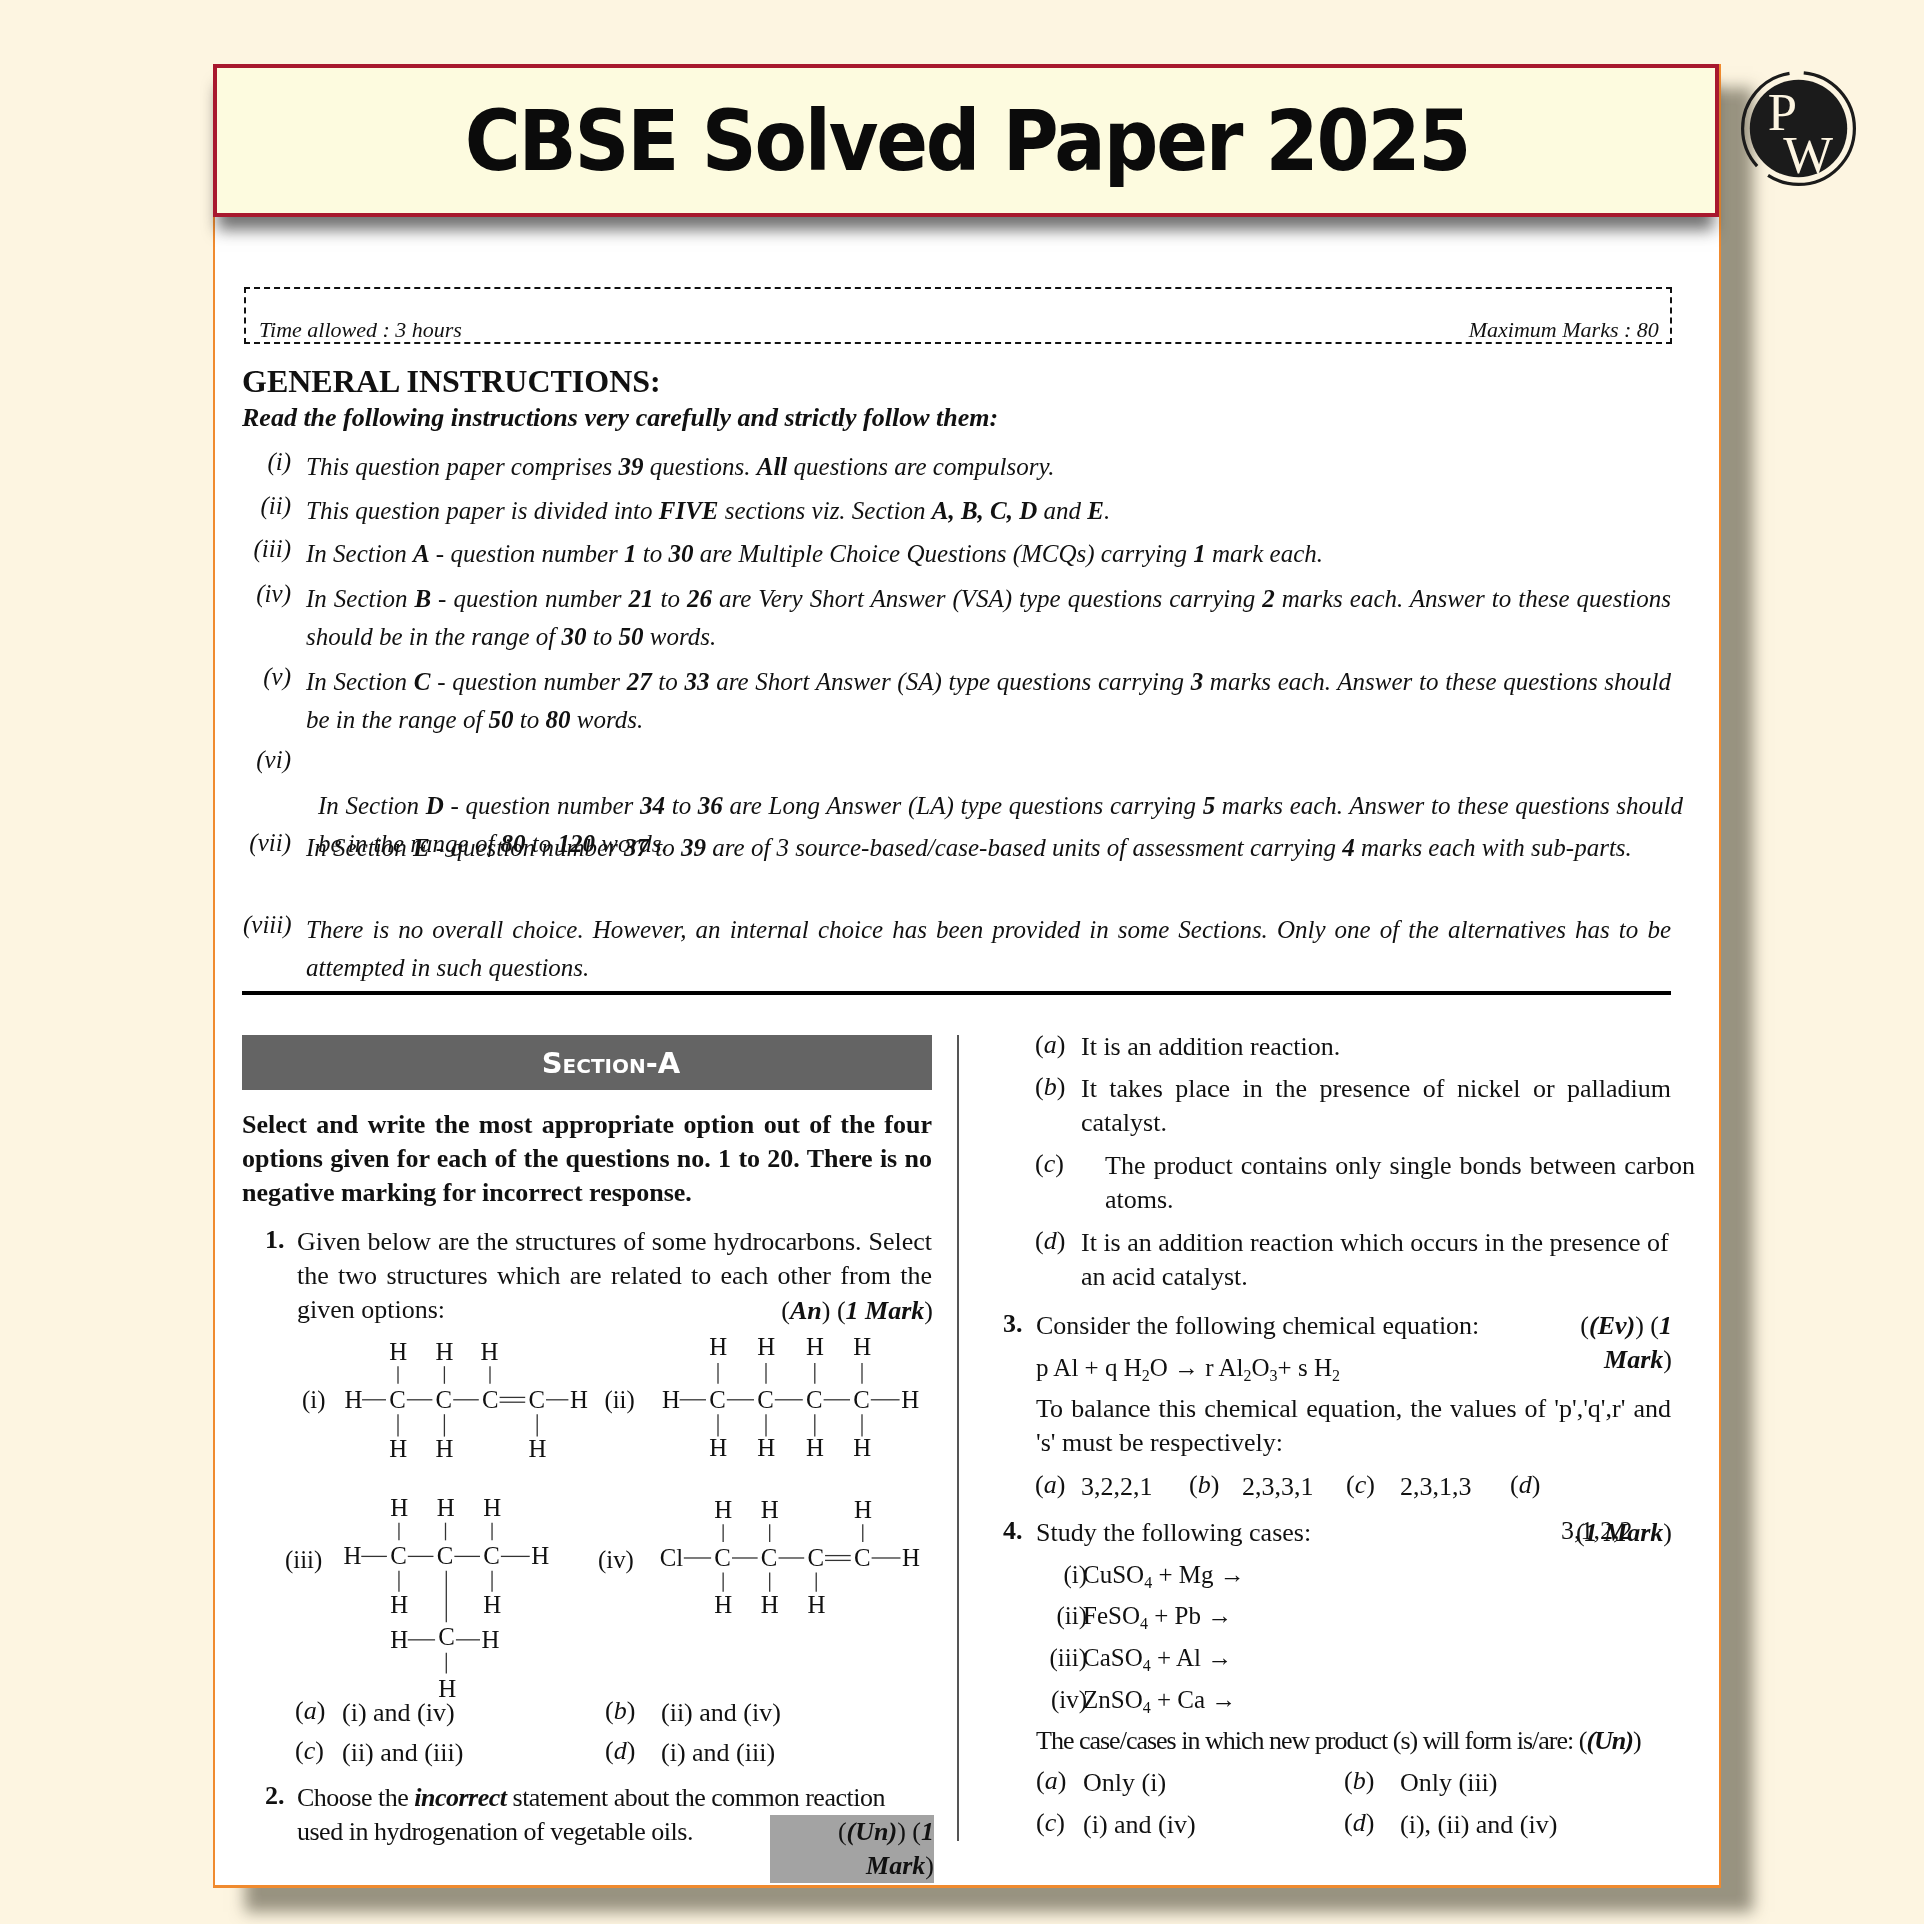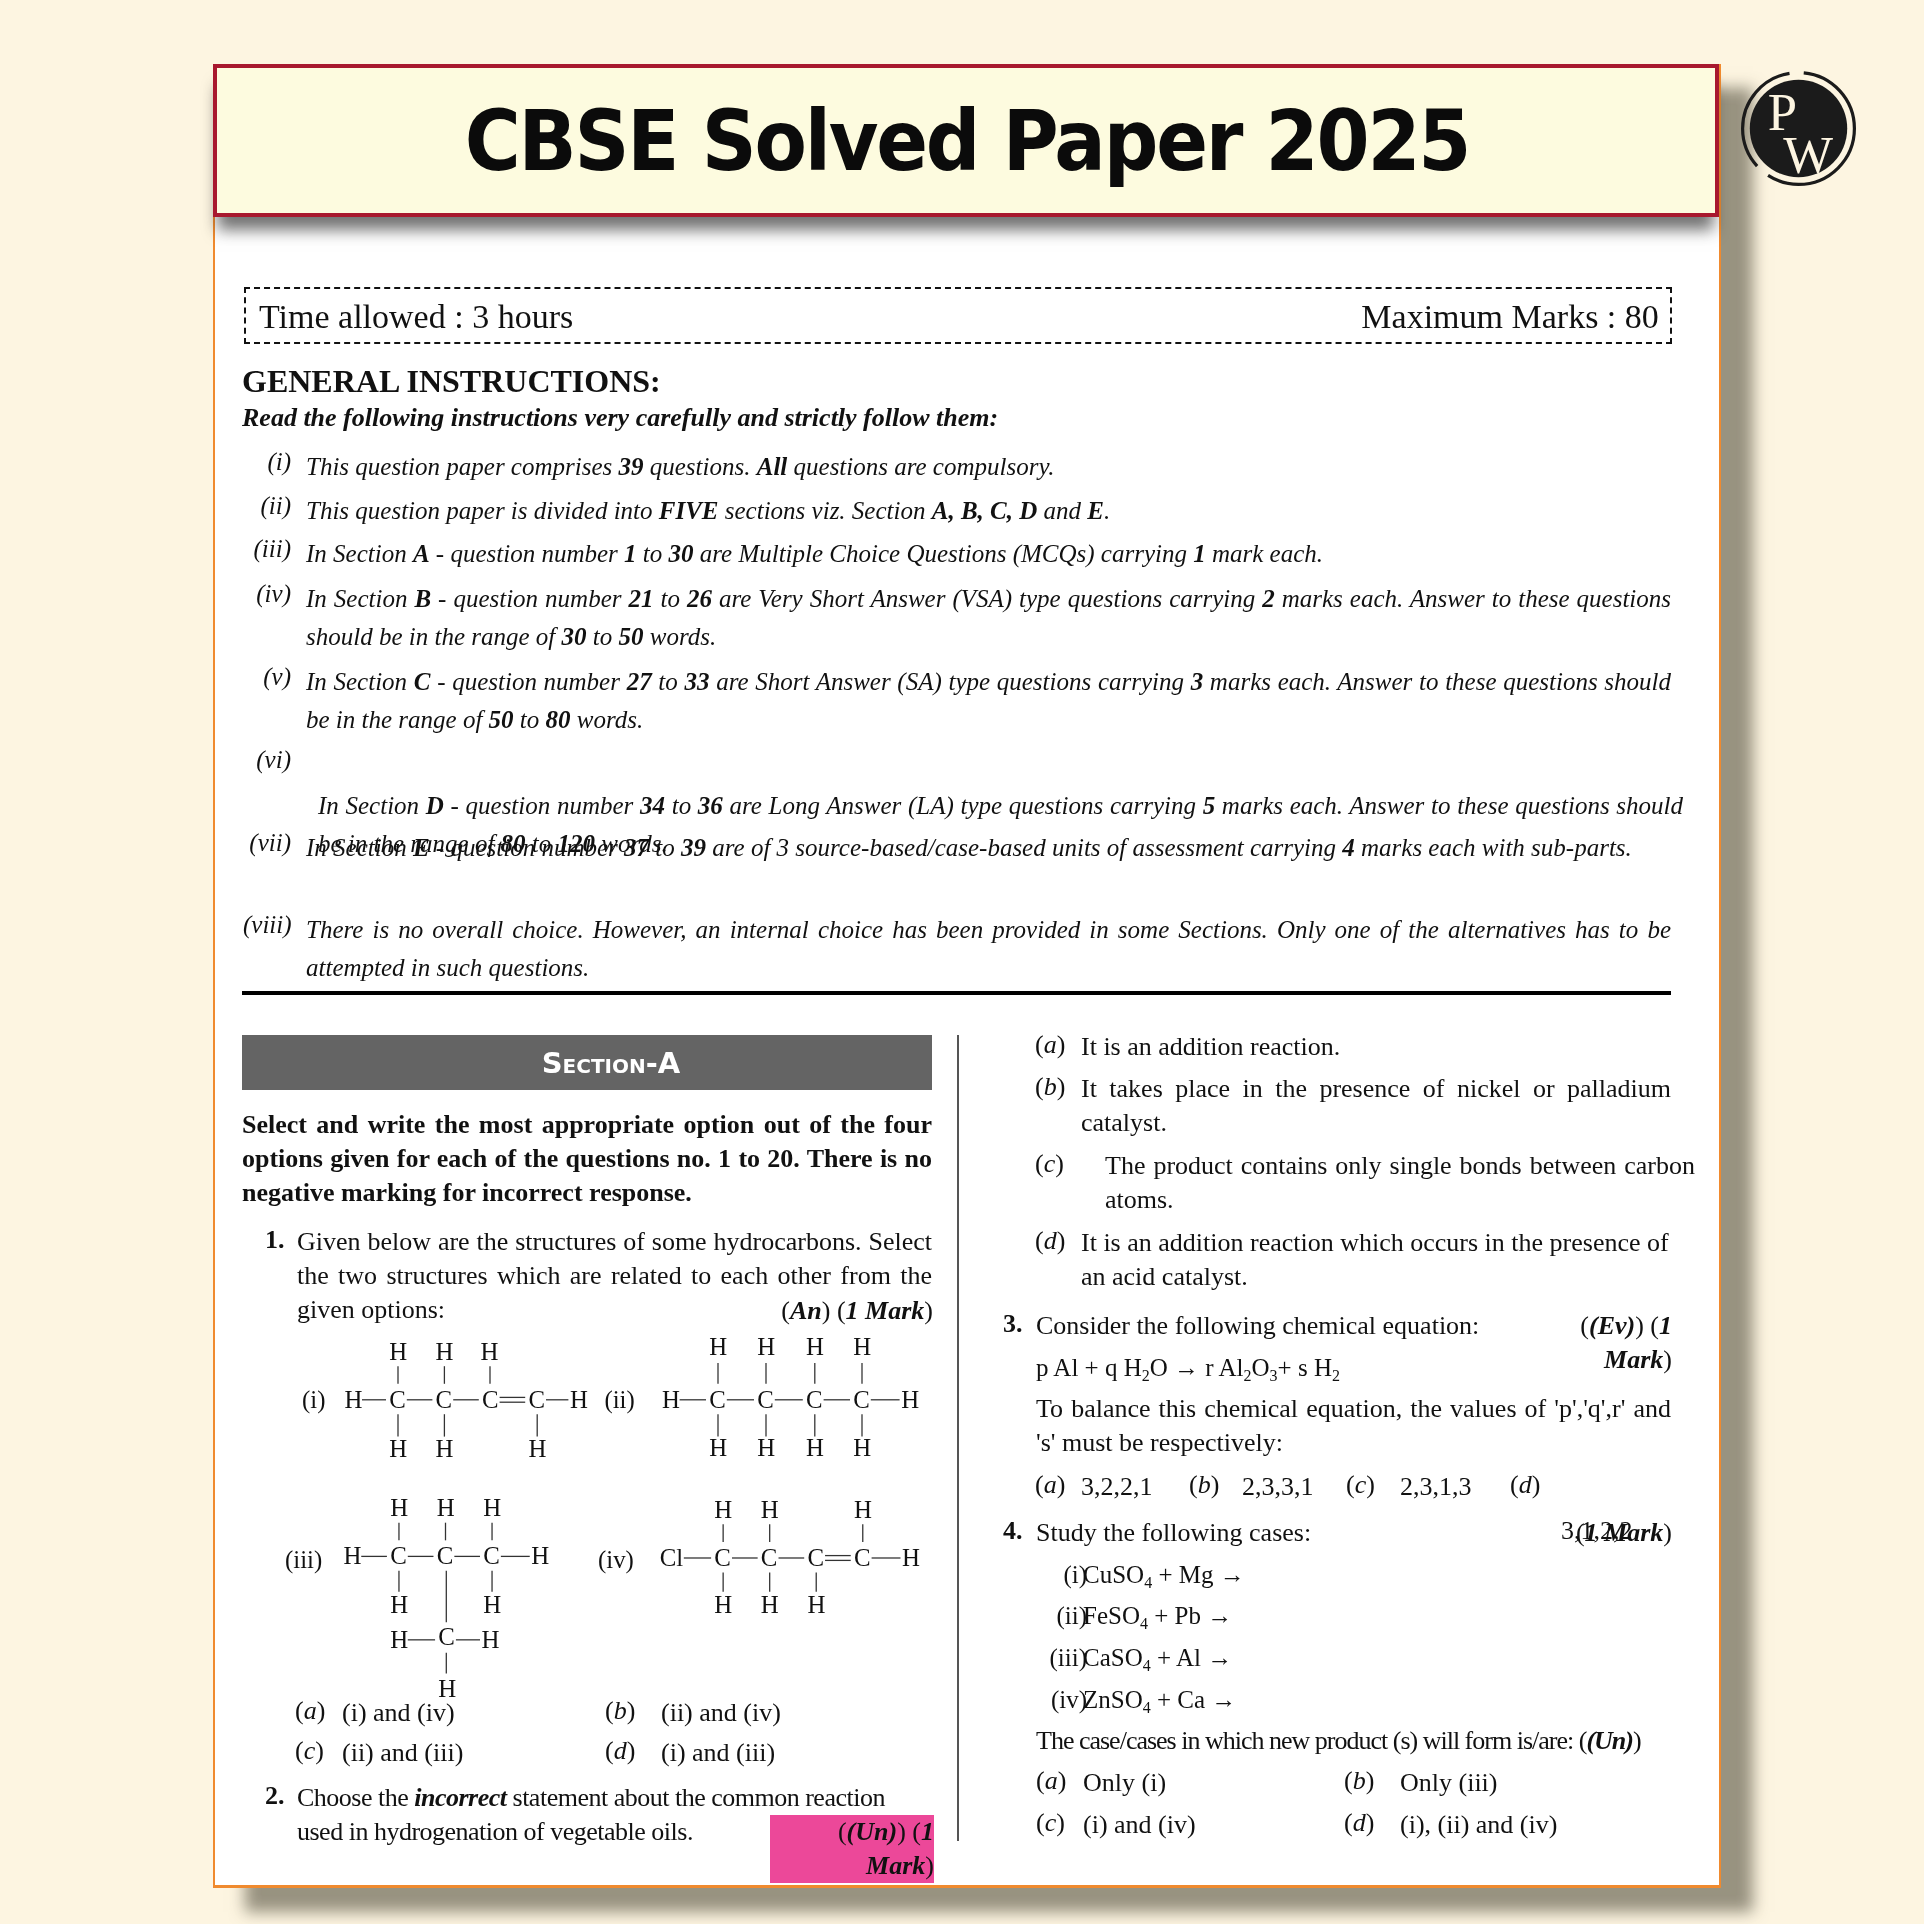--- a/index.html
+++ b/index.html
@@ -10,21 +10,21 @@
   #page { left:213px; top:64px; width:1504px; height:1821px; background:#fff;
           border-left:2.4px solid #f08a2e; border-right:2.4px solid #f08a2e; border-bottom:3.2px solid #f08a2e;
           box-shadow: 32px 24px 14.4px rgba(70,65,50,0.55); }
   #banner { left:213px; top:64px; width:1498px; height:145px; background:#fdfbdf;
             border:4.8px solid #a8182e; box-shadow: 0 17.6px 14.4px -4.8px rgba(40,40,40,0.65); }
   #title { left:213px; top:64px; width:1508px; height:155px; display:flex; align-items:center; justify-content:center;
            font-family:"DejaVu Sans", sans-serif; font-weight:bold; font-size:83px; letter-spacing:-2.4px; color:#0b0b0b;
            transform:scaleX(0.92); transform-origin:center; }
   #logo { left:1741px; top:71px; width:115px; height:115px; }
   #timebox { left:244px; top:287px; width:1424px; height:53px; border:2.4px dashed #111; }
-  .tb { font-size:34px; top:9px; }
+  .tb { font-size:22px; top:28px;font-style:italic; }
   .gi { font-size:32px; font-weight:bold; }
   .gi-sub { font-size:26px; font-weight:bold; font-style:italic; }
   .ins { font-size:25px; font-style:italic; line-height:38px; text-align:justify; }
   .ins b { font-weight:bold; }
   .num { font-size:25px; font-style:italic; text-align:right; width:48px; }
   #rule { left:242px; top:991px; width:1429px; height:4px; background:#000; }
   #secbar { left:242px; top:1035px; width:690px; height:55px; background:#646464; color:#fff;
             display:flex; align-items:center; justify-content:center;
             font-family:"DejaVu Sans", sans-serif; font-weight:bold; font-size:29px; }
   #secbar .sc { font-variant: small-caps; letter-spacing:0px;margin-left:48px; }
@@ -227,21 +227,21 @@
 <div class="abs body" style="left:342px; top:1696px;">(i) and (iv)</div>
 <div class="abs opt-lbl" style="left:605px; top:1696px;">(<i>b</i>)</div>
 <div class="abs body" style="left:661px; top:1696px;">(ii) and (iv)</div>
 <div class="abs opt-lbl" style="left:295px; top:1736px;">(<i>c</i>)</div>
 <div class="abs body" style="left:342px; top:1736px;">(ii) and (iii)</div>
 <div class="abs opt-lbl" style="left:605px; top:1736px;">(<i>d</i>)</div>
 <div class="abs body" style="left:661px; top:1736px;">(i) and (iii)</div>
 
 <div class="abs qn" style="left:265px; top:1781px;">2.</div>
 <div class="abs body" style="left:297px; top:1781px; width:638px; letter-spacing:-0.5px;"><span>Choose the </span><b><i>incorrect</i></b><span> statement about the common reaction used in hydrogenation of vegetable oils.</span></div>
-<div class="abs body" style="left:770px; top:1815px; width:164px; text-align:right; background:#ec4899;">
+<div class="abs body" style="left:770px; top:1815px; width:164px; text-align:right; background:#a3a3a3;">
   (<b><i>(Un)</i></b>) (<b><i>1 Mark</i></b>)
 </div>
 
 <div class="abs opt-lbl" style="left:1035px; top:1030px;">(<i>a</i>)</div>
 <div class="abs body" style="left:1081px; top:1030px; width:590px;">It is an addition reaction.</div>
 <div class="abs opt-lbl" style="left:1035px; top:1072px;">(<i>b</i>)</div>
 <div class="abs body just" style="left:1081px; top:1072px; width:590px;">It takes place in the presence of nickel or palladium catalyst.</div>
 <div class="abs opt-lbl" style="left:1035px; top:1149px;">(<i>c</i>)</div>
 <div class="abs body just" style="left:1081px; top:1149px; width:590px;margin-left:24px;">The product contains only single bonds between carbon atoms.</div>
 <div class="abs opt-lbl" style="left:1035px; top:1226px;">(<i>d</i>)</div>

